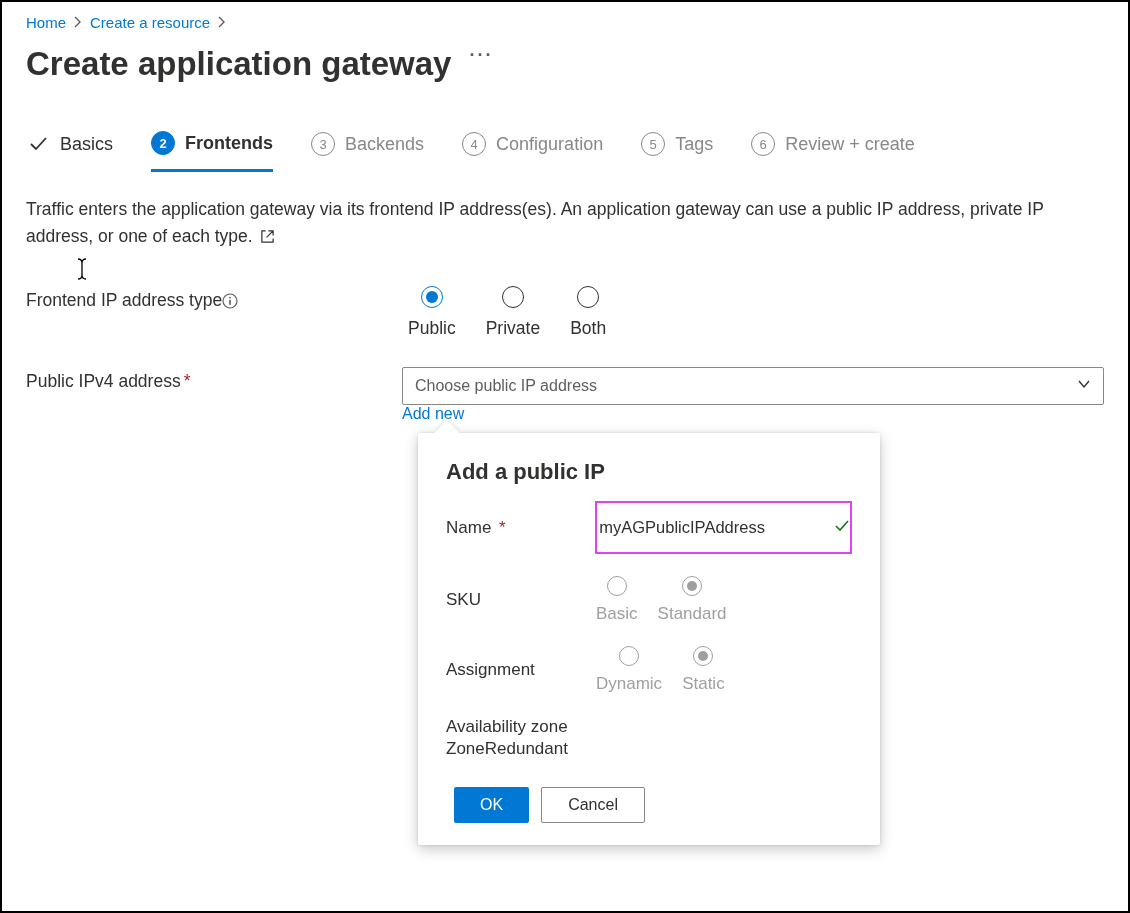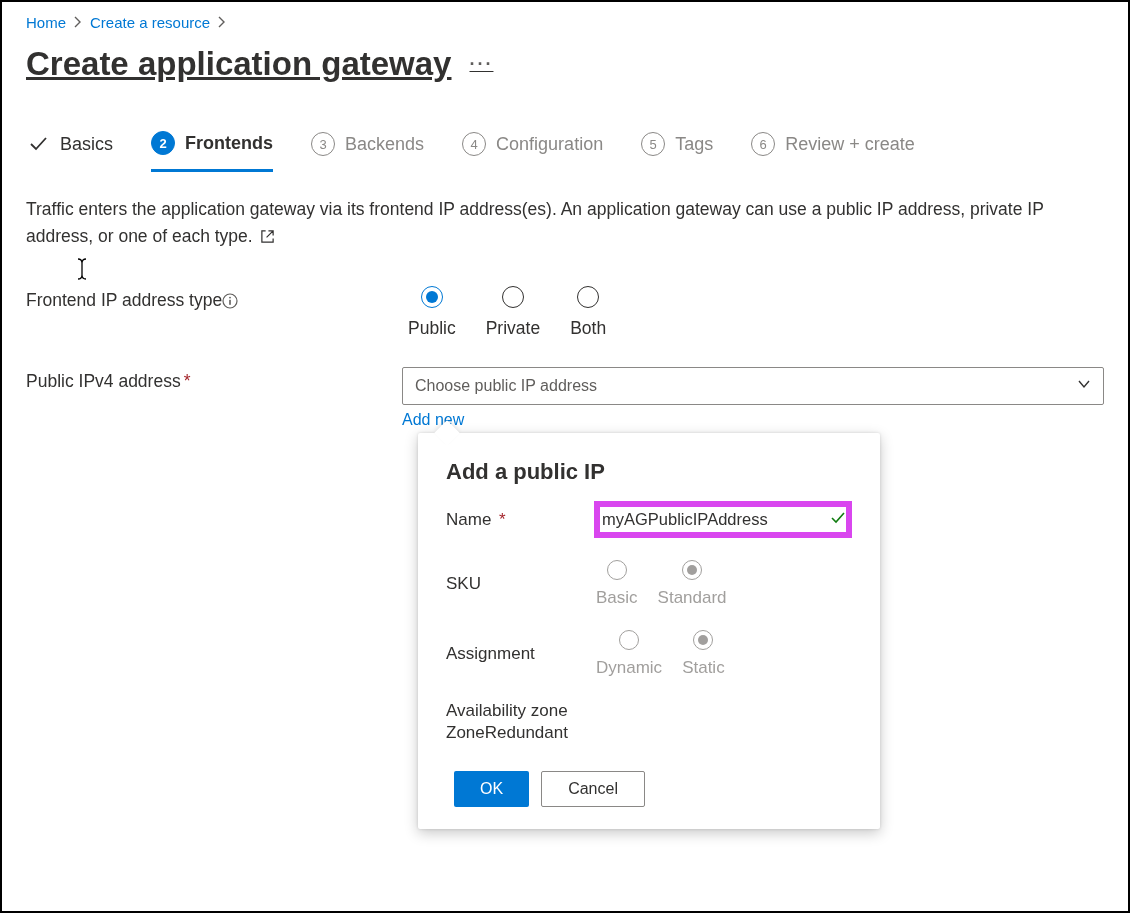--- a/index.html
+++ b/index.html
@@ -23,22 +23,21 @@
     align-items: center;
     gap: 8px;
   }
   .breadcrumb a { color: #0078d4; text-decoration: none; }
   .breadcrumb .chev { color: #605e5c; }
   h1.page-title {
     font-size: 33px;
     font-weight: 600;
     margin: 14px 0 10px 0;
     display: flex;
-    align-items: center;
-    text-decoration: underline;
+    align-items: flex-start;
   }
   .title-dots {
     margin-left: 18px;
     color: #605e5c;
     font-size: 18px;
     letter-spacing: 2px;
     cursor: pointer;
   }
   .wizard-tabs {
     display: flex;
@@ -126,21 +125,21 @@
     justify-content: space-between;
     font-size: 16px;
     color: #605e5c;
     cursor: pointer;
     background: #fff;
   }
   .chev-down { color: #323130; }
   .add-new-link {
     color: #0078d4;
     font-size: 16px;
-    margin-top: 6px;
+    margin-top: 0;
     cursor: pointer;
     display: inline-block;
   }
 
   
   .callout-anchor { position: relative; }
   .callout {
     position: absolute;
     top: 28px;
     left: 16px;
@@ -170,22 +169,22 @@
     margin-bottom: 22px;
   }
   .callout .clabel {
     width: 150px;
     font-size: 17px;
     color: #323130;
   }
   .callout .cvalue { font-size: 17px; color: #323130;}
   .name-input-wrap {
     display: flex; align-items: center;
-    border: 6px solid #d946ef;
-    height: 37px;
+    border: 2px solid #d946ef;
+    height: 53px;
     width: 258px;
     padding: 0 0;
   }
   .name-input {
     border: none; outline: none;
     font-size: 16.5px;
     flex: 1;
     color: #323130;
     font-family: inherit;
   }

